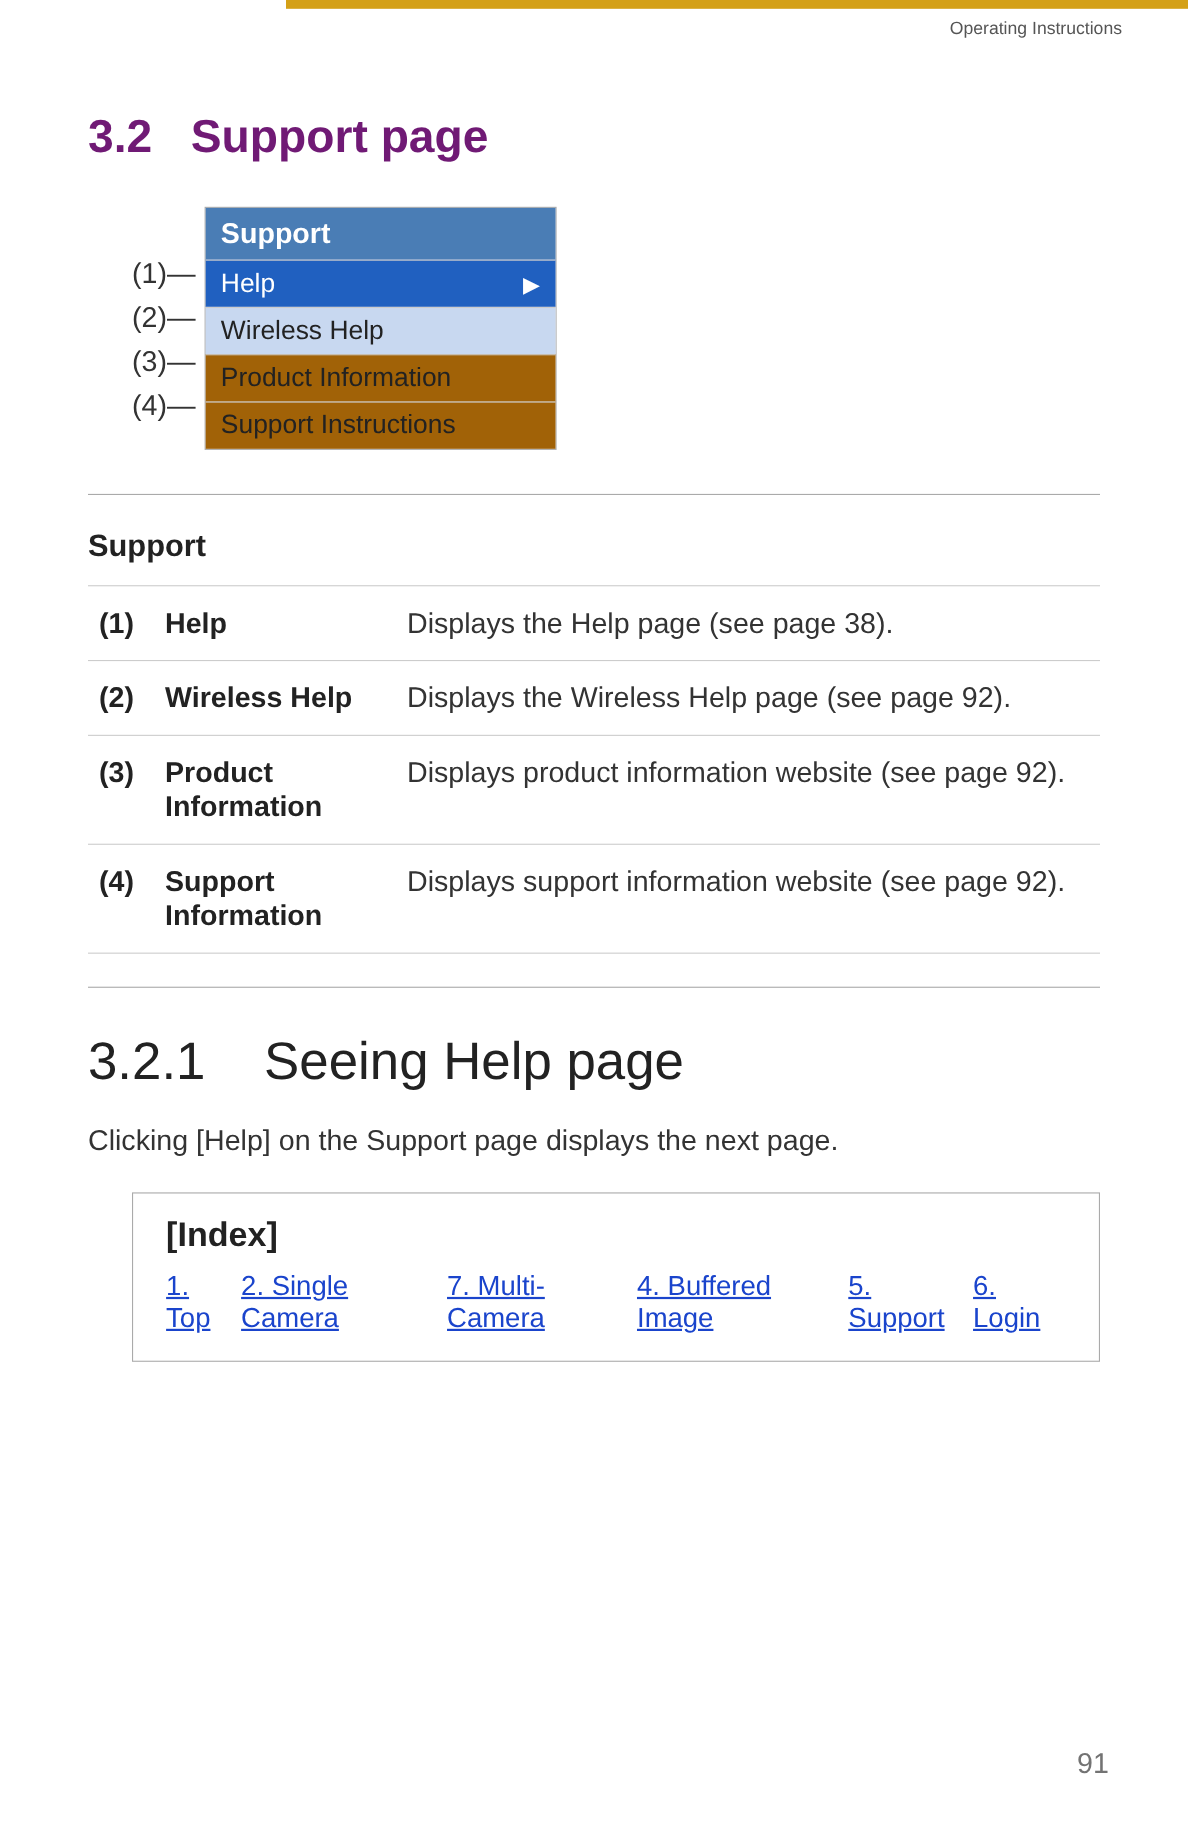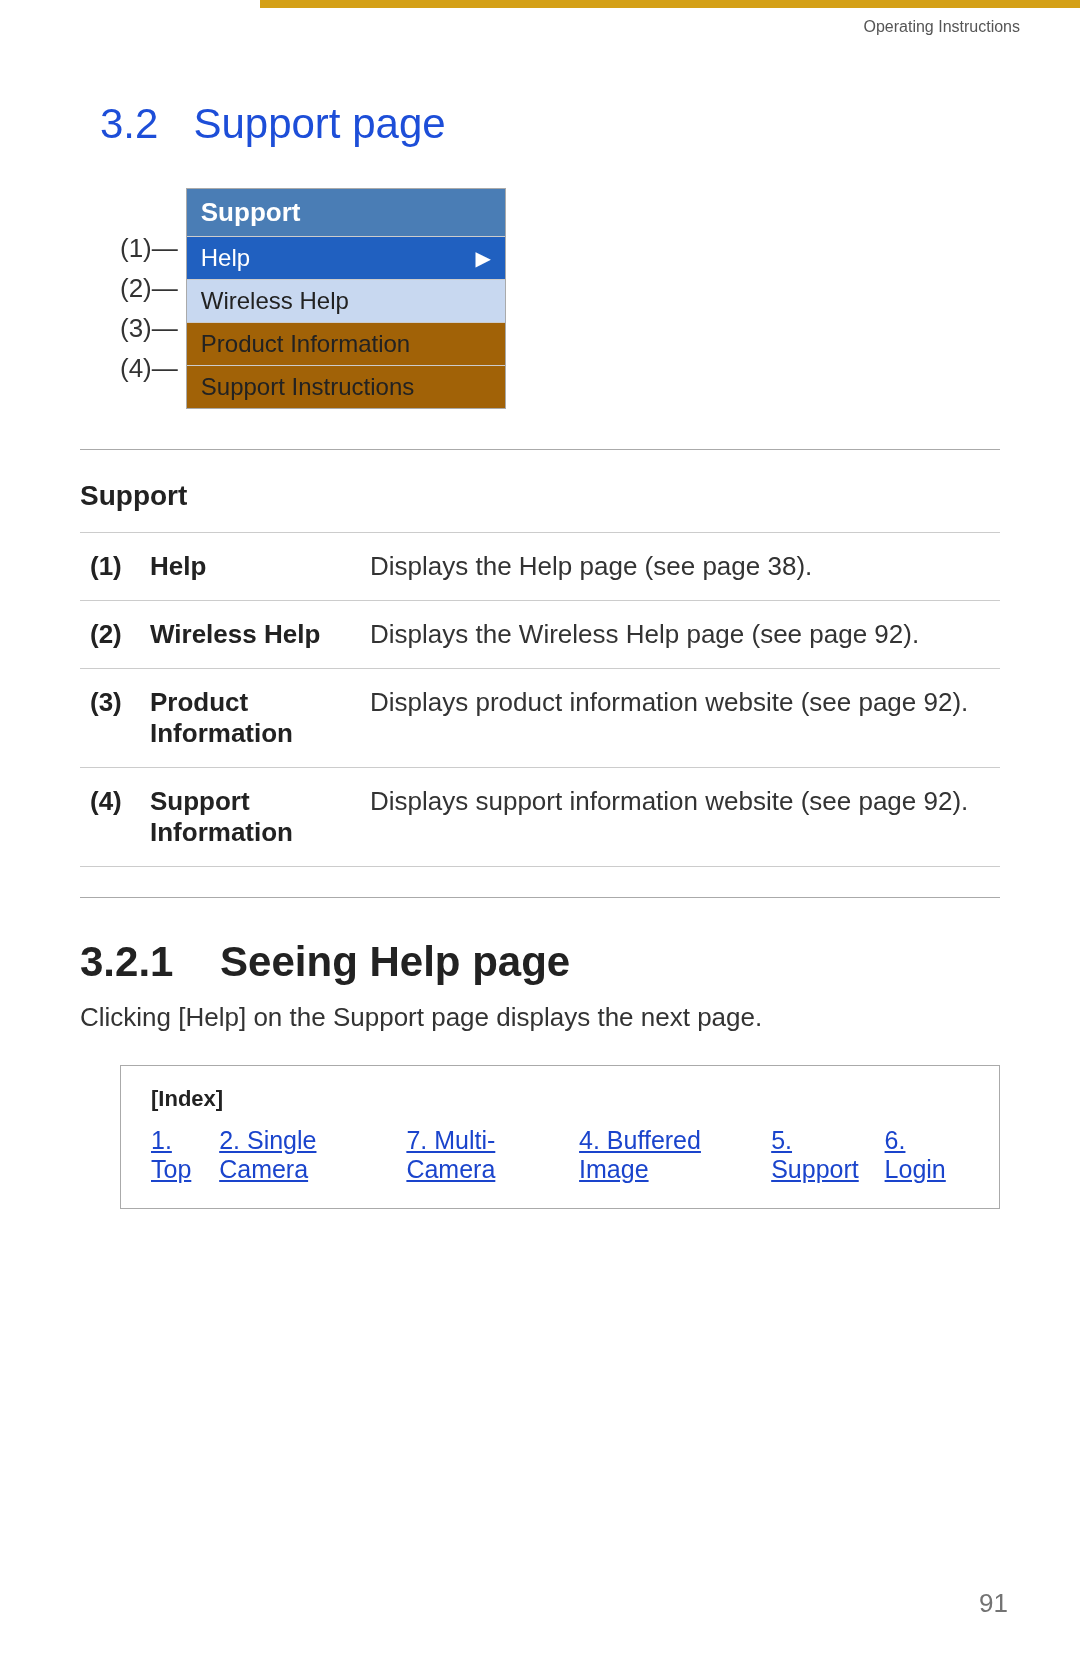--- a/index.html
+++ b/index.html
@@ -37,24 +37,23 @@
     }
 
     .page-content {
       padding: 60px 80px 80px 80px;
       margin-top: 40px;
     }
 
     
     .section-title {
       font-size: 42px;
-      font-weight: normal;
-      color: #1d4ed8;
+      font-weight: bold;
+      color: #701a75;
       margin-bottom: 40px;
-      margin-left: 20px;
     }
 
     .support-menu {
       border: 1px solid #aaa;
       width: 320px;
       background: #fff;
     }
 
     .support-menu-header {
       background: #4a7db5;
@@ -157,24 +156,24 @@
       width: 220px;
       font-weight: bold;
     }
 
     .desc-table td.desc-col {
       color: #333;
     }
 
     
     .subsection-title {
-      font-size: 42px;
-      font-weight: bold;
+      font-size: 48px;
+      font-weight: normal;
       margin-top: 40px;
-      margin-bottom: 12px;
+      margin-bottom: 24px;
     }
 
     .body-text {
       font-size: 26px;
       color: #333;
       line-height: 1.5;
       margin-bottom: 18px;
     }
 
     
@@ -182,21 +181,21 @@
       border: 1px solid #aaa;
       display: inline-block;
       padding: 20px 30px 24px 30px;
       background: #fff;
       margin-left: 40px;
       margin-top: 10px;
       min-width: 290px;
     }
 
     .index-title {
-      font-size: 22px;
+      font-size: 31px;
       font-weight: bold;
       color: #222;
       margin-bottom: 14px;
     }
 
     .index-links {
       display: flex;
       flex-direction: row;
       gap: 4px;
     }

